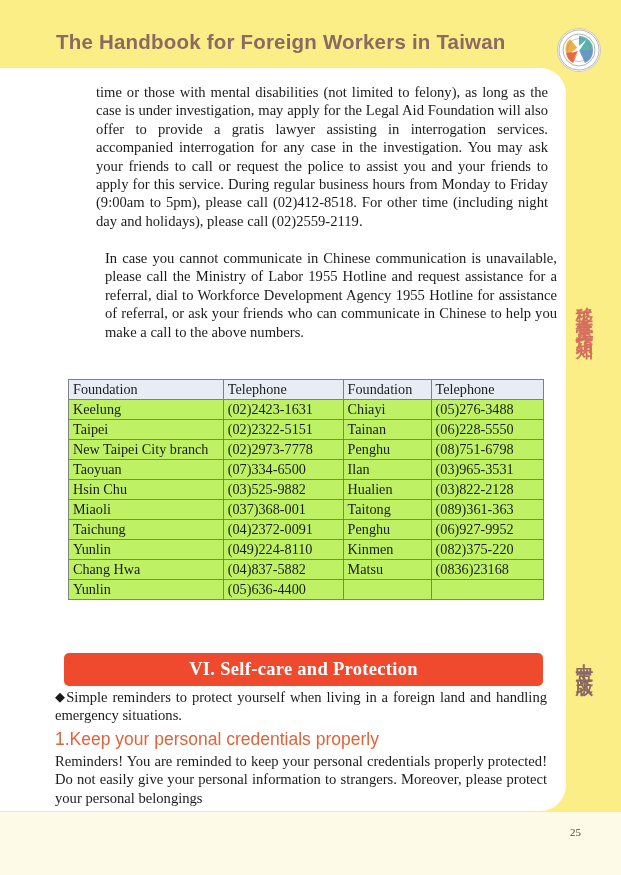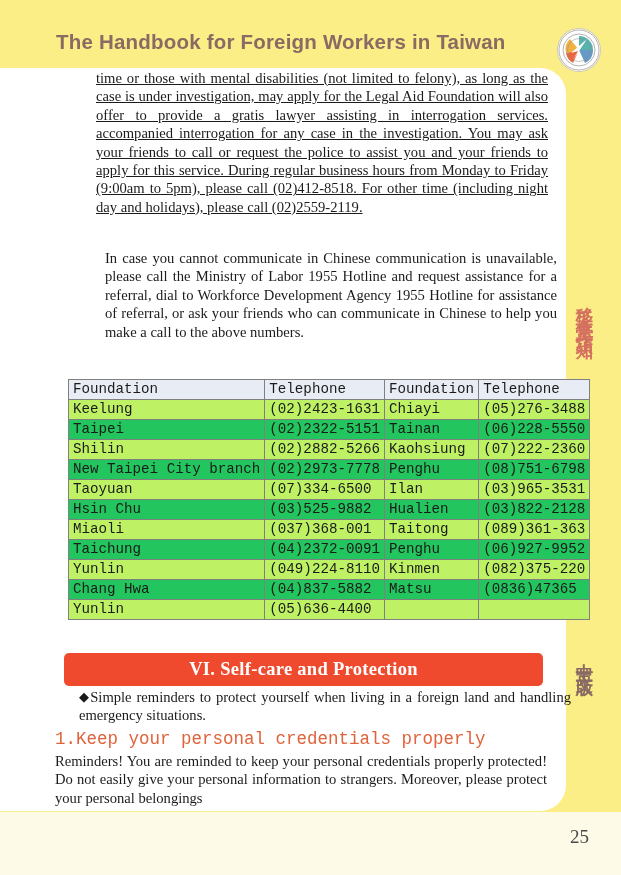--- a/index.html
+++ b/index.html
@@ -90,61 +90,61 @@
   }
   .v-rail.bottom {
     left: 575px; top: 650px;
     color: #8a6a63;
   }
 
   
   .page-number {
     position: absolute;
     left: 570px; top: 826px;
-    font-size: 19px;
+    font-size: 11px;
     color: #4a4a4a;
     font-family: "Liberation Serif", serif;
     text-align: center;
   }
 
   
   .body-text {
     position: absolute;
     font-family: "Liberation Serif", serif;
     font-size: 14.6px;
     line-height: 18.4px;
     color: #1b1b1b;
     text-align: justify;
     text-justify: inter-word;
   }
-  #para-1 { left: 96px; top: 69px; width: 452px; text-decoration: underline; }
+  #para-1 { left: 96px; top: 83px; width: 452px; }
   #para-2 { left: 105px; top: 249px; width: 452px; }
 
   
   .phone-table {
     position: absolute;
     left: 68px; top: 379px;
     width: 476px;
     border-collapse: collapse;
-    font-family: Liberation Mono, monospace;
+    font-family: Liberation Serif, serif;
     font-size: 14.2px;
     color: #1b1b1b;
   }
   .phone-table td, .phone-table th {
     border: 1px solid #808080;
     padding: 1px 4px;
     text-align: left;
     font-weight: normal;
     height: 17px;
     line-height: 17px;
     white-space: nowrap;
   }
   .phone-table tr.head td { background: #e8edf5; }
   .phone-table tr.pink td { background: #bef264; }
-  .phone-table tr.blue td { background: #22c55e; margin-left: 36px; }
+  .phone-table tr.blue td { background: #bef264; margin-left: 36px; }
   .col-a { width: 146px; }
   .col-b { width: 113px; }
   .col-c { width: 83px; }
   .col-d { width: 106px; }
 
   
   .section-banner {
     position: absolute;
     left: 64px; top: 653px;
     width: 479px; height: 33px;
@@ -162,31 +162,30 @@
 
   .bullet-para {
     position: absolute;
     left: 55px; top: 688px;
     width: 492px;
     font-family: "Liberation Serif", serif;
     font-size: 14.6px;
     line-height: 18.4px;
     color: #1b1b1b;
     text-align: justify;
-    margin-left: 24px;
   }
   .diamond {
     font-size: 13px;
     vertical-align: 1px;
   }
 
   .sub-heading {
     position: absolute;
     left: 55px; top: 729px;
-    font-family: Liberation Mono, monospace;
+    font-family: Liberation Sans, sans-serif;
     font-size: 17.5px;
     color: #e0633b;
     white-space: nowrap;
   }
 
   #para-3 {
     left: 55px; top: 752px; width: 492px;
   }
 </style>
 </head>
@@ -242,26 +241,20 @@
           <td>(02)2423-1631</td>
           <td>Chiayi</td>
           <td>(05)276-3488</td>
         </tr>
         <tr class="blue">
           <td>Taipei</td>
           <td>(02)2322-5151</td>
           <td>Tainan</td>
           <td>(06)228-5550</td>
         </tr>
-        <tr class="pink">
-          <td>Shilin</td>
-          <td>(02)2882-5266</td>
-          <td>Kaohsiung</td>
-          <td>(07)222-2360</td>
-        </tr>
         <tr class="blue">
           <td>New Taipei City branch</td>
           <td>(02)2973-7778</td>
           <td>Penghu</td>
           <td>(08)751-6798</td>
         </tr>
         <tr class="pink">
           <td>Taoyuan</td>
           <td>(07)334-6500</td>
           <td>Ilan</td>
@@ -288,21 +281,21 @@
         <tr class="pink">
           <td>Yunlin</td>
           <td>(049)224-8110</td>
           <td>Kinmen</td>
           <td>(082)375-220</td>
         </tr>
         <tr class="blue">
           <td>Chang Hwa</td>
           <td>(04)837-5882</td>
           <td>Matsu</td>
-          <td>(0836)47365</td>
+          <td>(0836)23168</td>
         </tr>
         <tr class="pink">
           <td>Yunlin</td>
           <td>(05)636-4400</td>
           <td></td>
           <td></td>
         </tr>
       </tbody>
   </table>
 

